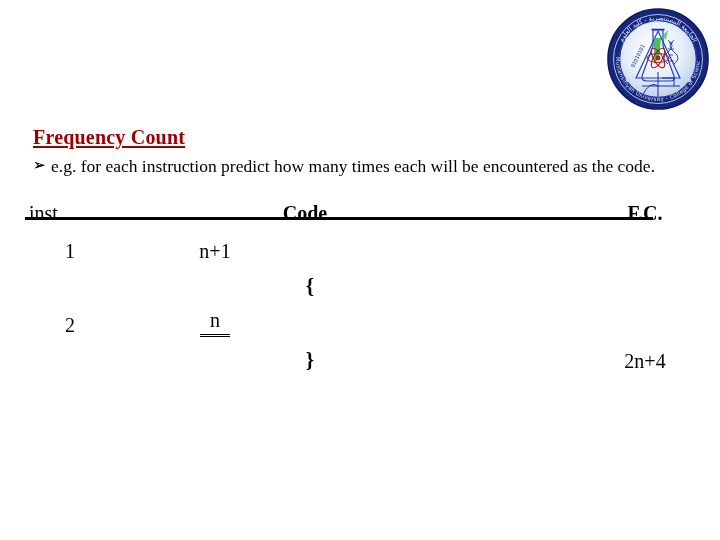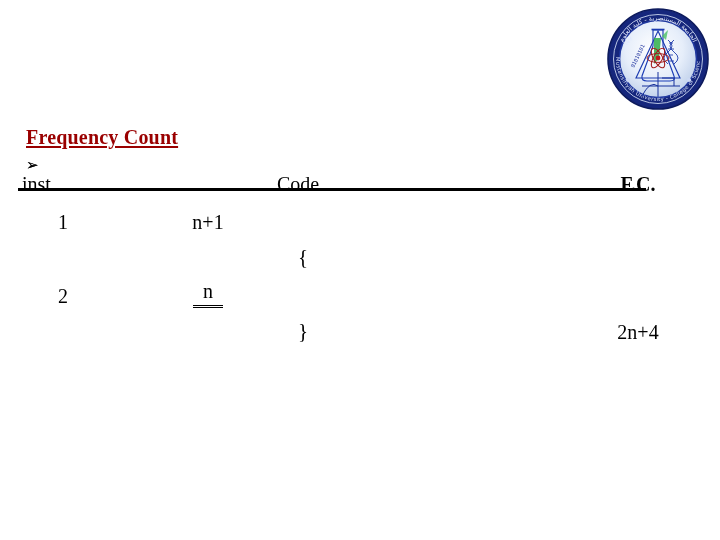--- a/index.html
+++ b/index.html
@@ -22,21 +22,21 @@
     top: 6px;
     left: 604px;
     width: 108px;
     height: 106px;
   }
   .logo-wrap svg { display: block; }
 
   
   .slide-body {
     position: absolute;
-    left: 8px;
+    left: 15px;
     top: 126px;
     width: 672px;
   }
 
   .heading {
     margin: 0 0 6px 18px;
     font-size: 20px;
     font-weight: bold;
     color: #9a0000;
     text-decoration: underline;
@@ -81,20 +81,21 @@
   }
   .col-inst {
     width: 110px;
     text-align: center;
     flex: 0 0 110px;
   }
   .col-code {
     flex: 1 1 auto;
     text-align: center;
     padding-right: 60px;
+    font-weight: bold;
   }
   .col-fc {
     width: 180px;
     flex: 0 0 180px;
     text-align: center;
   }
 
   .fc-head .col-inst { text-align: left; padding-left: 14px; }
   .fc-head .col-code { padding-right: 72px; }
   .fc-head .col-fc   { text-align: center; padding-left: 12px; font-weight: bold; }
@@ -189,20 +190,21 @@
 <div class="slide-body">
 
   <h1 class="heading">Frequency Count</h1>
 
   <ul class="bullet-list">
     <li class="bullet-item">
       <span class="bullet-glyph">➢</span>
     </li>
     <li class="bullet-item">
       <span class="bullet-glyph">➢</span>
+      <span>e.g. for each instruction predict how many times each will be encountered as the code.</span>
     </li>
   </ul>
 
   <div class="fc-table">
 
     <div class="fc-row fc-head">
       <div class="col-inst">inst</div>
       <div class="col-code">Code</div>
       <div class="col-fc">F.C.</div>
       <div class="head-rule"></div>

